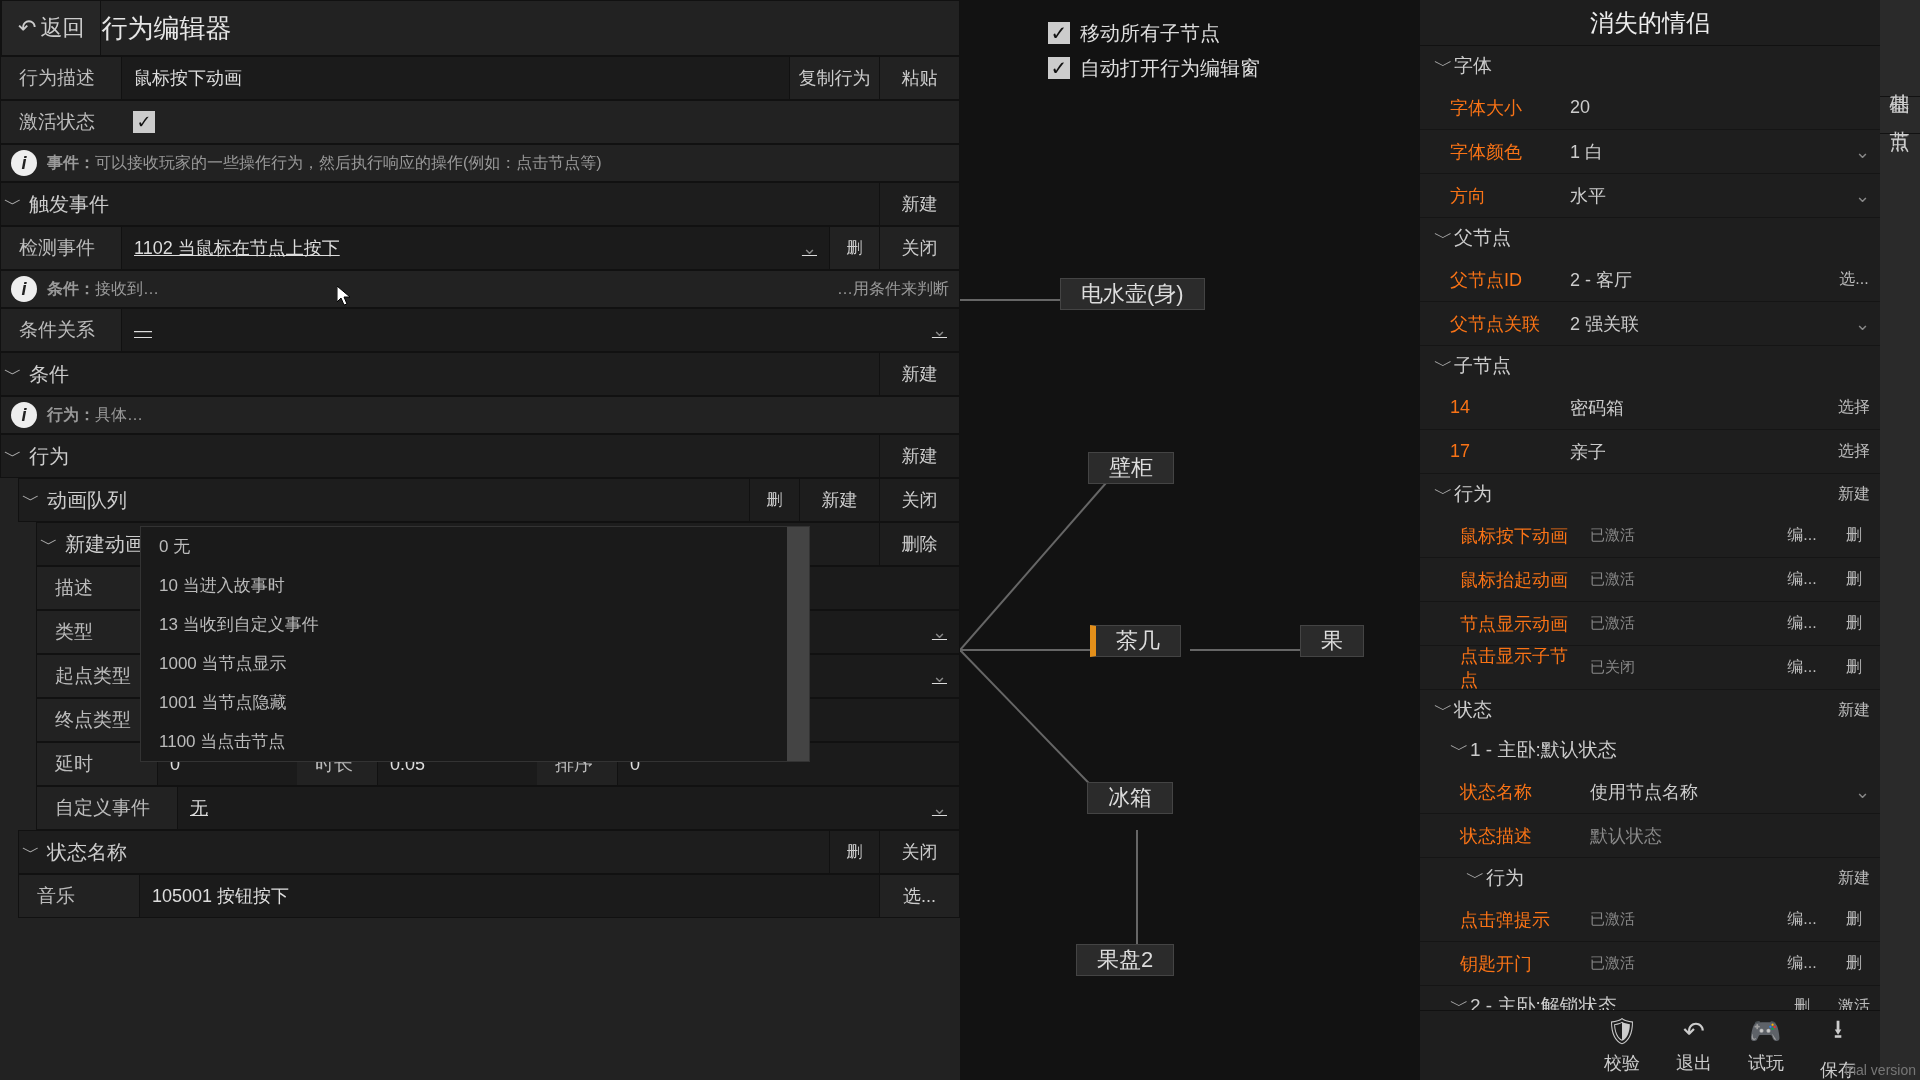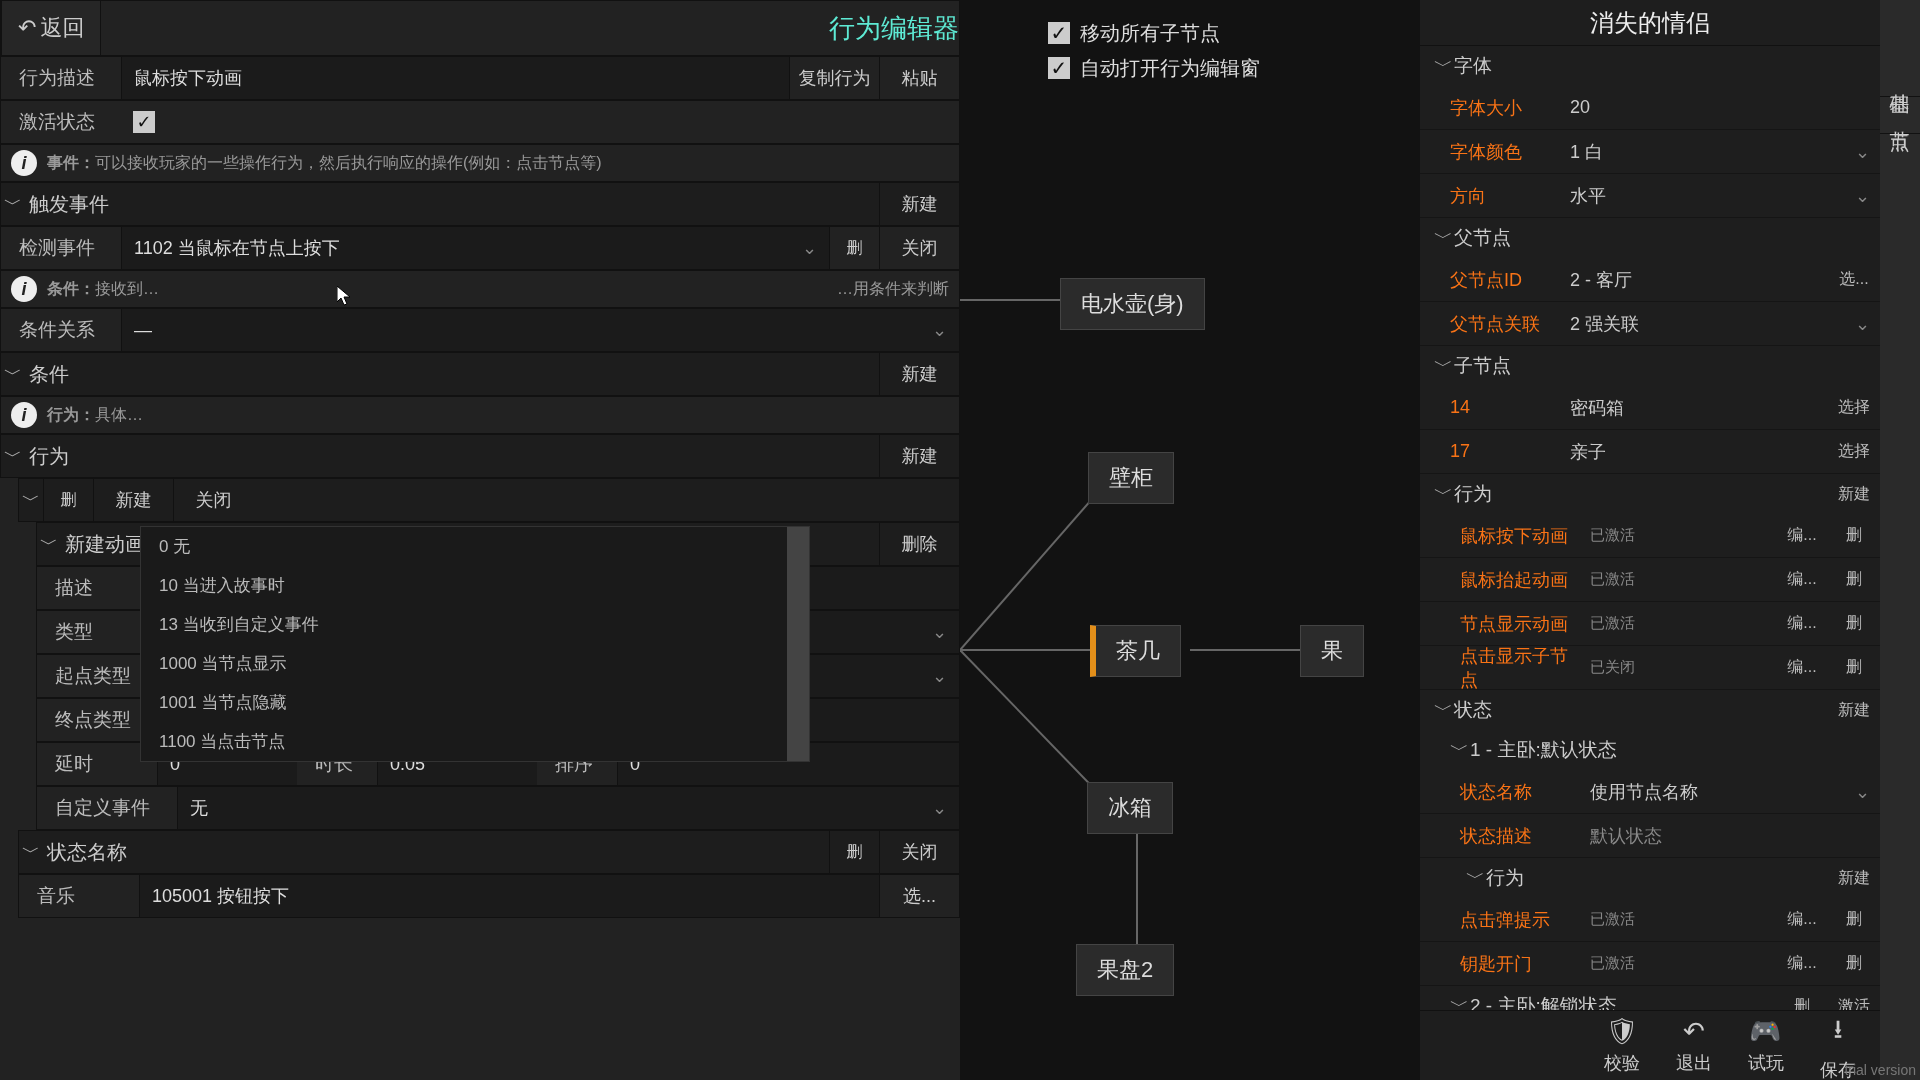--- a/index.html
+++ b/index.html
@@ -10,42 +10,42 @@
 #col-left   { width: 960px; height: 1080px; background: #222; display: flex; flex-direction: column; }
 #col-center { width: 460px; height: 1080px; background: #121212; position: relative; }
 #col-right  { width: 460px; height: 1080px; background: #1e1e1e; display: flex; flex-direction: column; }
 #col-tabs   { width: 40px;  height: 1080px; background: #2a2a2a; display: flex; flex-direction: column; }
 
 
 .row { display: flex; align-items: center; height: 44px; border: 1px solid #111; }
 .cell-label { width: 120px; padding: 0 18px; color: #bbb; font-size: 19px; }
 .cell-label.n { width: 140px; }
 .cell-input { flex: 1; padding: 0 12px; background: #1b1b1b; height: 100%; display: flex; align-items: center; color: #ddd; border-left: 1px solid #111; }
-.cell-input.dd { justify-content: space-between; }
+.cell-input.dd { justify-content: space-between; text-decoration: underline; }
 .chev { color: #888; font-size: 18px; }
 .btn { width: 80px; height: 100%; border-left: 1px solid #111; display: flex; align-items: center; justify-content: center; color: #ccc; cursor: pointer; font-size: 18px; }
 .btn.sm { width: 50px; font-size: 16px; }
 .section-head { display: flex; align-items: center; height: 44px; background: #1d1d1d; border: 1px solid #111; }
 .section-head .tri { width: 24px; text-align: center; color: #aaa; }
 .section-head .ttl { flex: 1; padding-left: 4px; font-size: 20px; }
 .info-row { display: flex; align-items: center; height: 38px; padding: 0 10px; border: 1px solid #111; gap: 10px; font-size: 16px; color: #999; }
 .info-i { width: 26px; height: 26px; border-radius: 50%; background: #eee; color: #222; display: flex; align-items: center; justify-content: center; font-style: italic; font-weight: bold; font-size: 18px; }
 
 
 #left-header { height: 56px; display: flex; align-items: center; border: 1px solid #111; }
 #back-btn { display: flex; align-items: center; gap: 4px; height: 56px; padding: 0 16px; border: 1px solid #111; background: #262626; font-size: 22px; cursor: pointer; }
-#left-title { flex: 1; text-align: right; font-size: 26px; color: #5eead4; }
+#left-title { flex: 1; text-align: left; font-size: 26px; color: #e5e5e5; }
 
 
 #event-dd { position: absolute; left: 140px; top: 300px; width: 670px; background: #1a1a1a; border: 1px solid #333; z-index: 50; }
 #event-dd .opt { padding: 8px 18px; font-size: 17px; color: #bbb; cursor: pointer; }
 #event-dd .sb { position: absolute; right: 0; top: 0; bottom: 0; width: 22px; background: #444; }
 
 
-.cnode { position: absolute; padding: 10px 20px; background: #2b2b2b; border: 1px solid #444; color: #ddd; font-size: 22px; }
+.cnode { position: absolute; padding: 0 20px; background: #2b2b2b; border: 1px solid #444; color: #ddd; font-size: 22px; }
 .cnode.sel { border-left: 6px solid #e38f1a; }
 #canvas-svg { position: absolute; left: 0; top: 0; width: 460px; height: 1080px; }
 .wire { stroke: #666; stroke-width: 2; fill: none; }
 
 
 #center-checks { position: absolute; left: 88px; top: 20px; display: flex; flex-direction: column; gap: 8px; font-size: 20px; color: #ddd; }
 .cbox { width: 22px; height: 22px; background: #ccc; display: inline-flex; align-items: center; justify-content: center; color: #111; margin-right: 10px; }
 
 
 #right-title { height: 46px; display: flex; align-items: center; justify-content: center; font-size: 24px; color: #eee; border-bottom: 1px solid #111; }
@@ -167,20 +167,21 @@
       </div>
 
       <div class="section-head">
         <span class="tri">﹀</span>
         <span class="ttl">行为</span>
         <div class="btn">新建</div>
       </div>
 
       <div class="section-head nested">
         <span class="tri">﹀</span>
+        <span class="ttl">动画队列</span>
         <div class="btn sm">删</div>
         <div class="btn">新建</div>
         <div class="btn">关闭</div>
       </div>
 
       <div class="section-head nested" style="margin-left:36px">
         <span class="tri">﹀</span>
         <span class="ttl">新建动画</span>
         <div class="btn">删除</div>
       </div>

